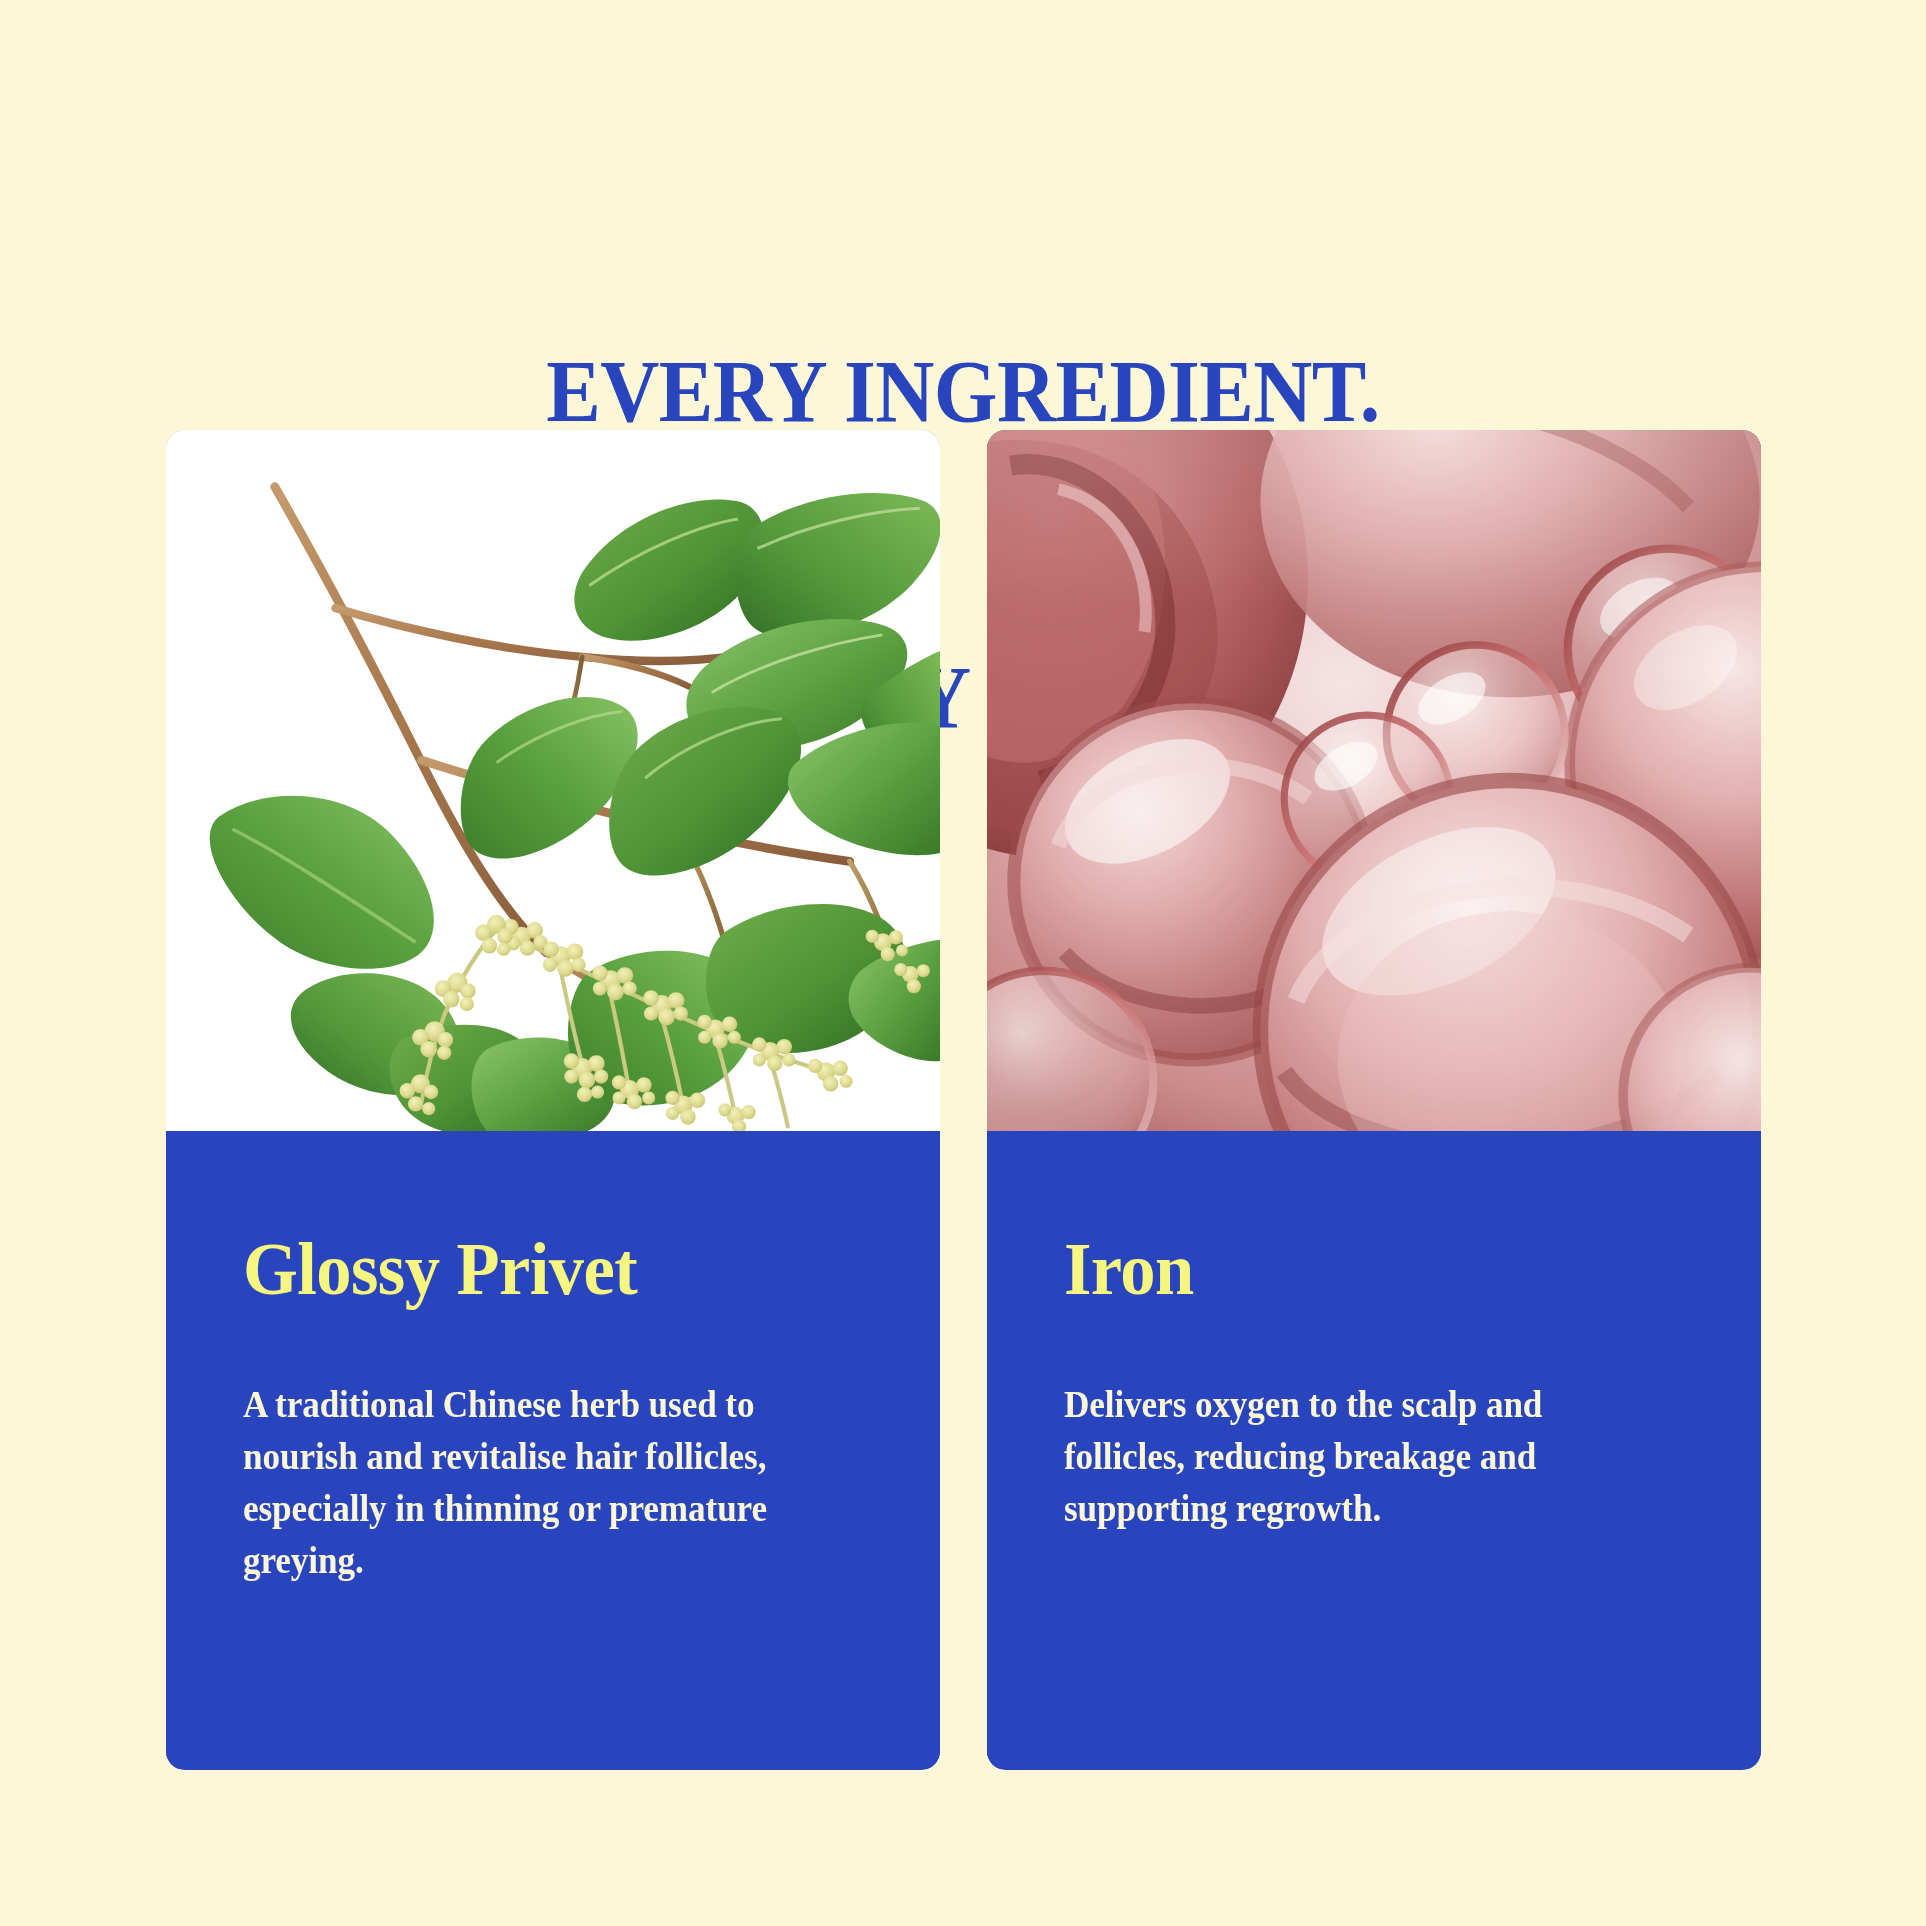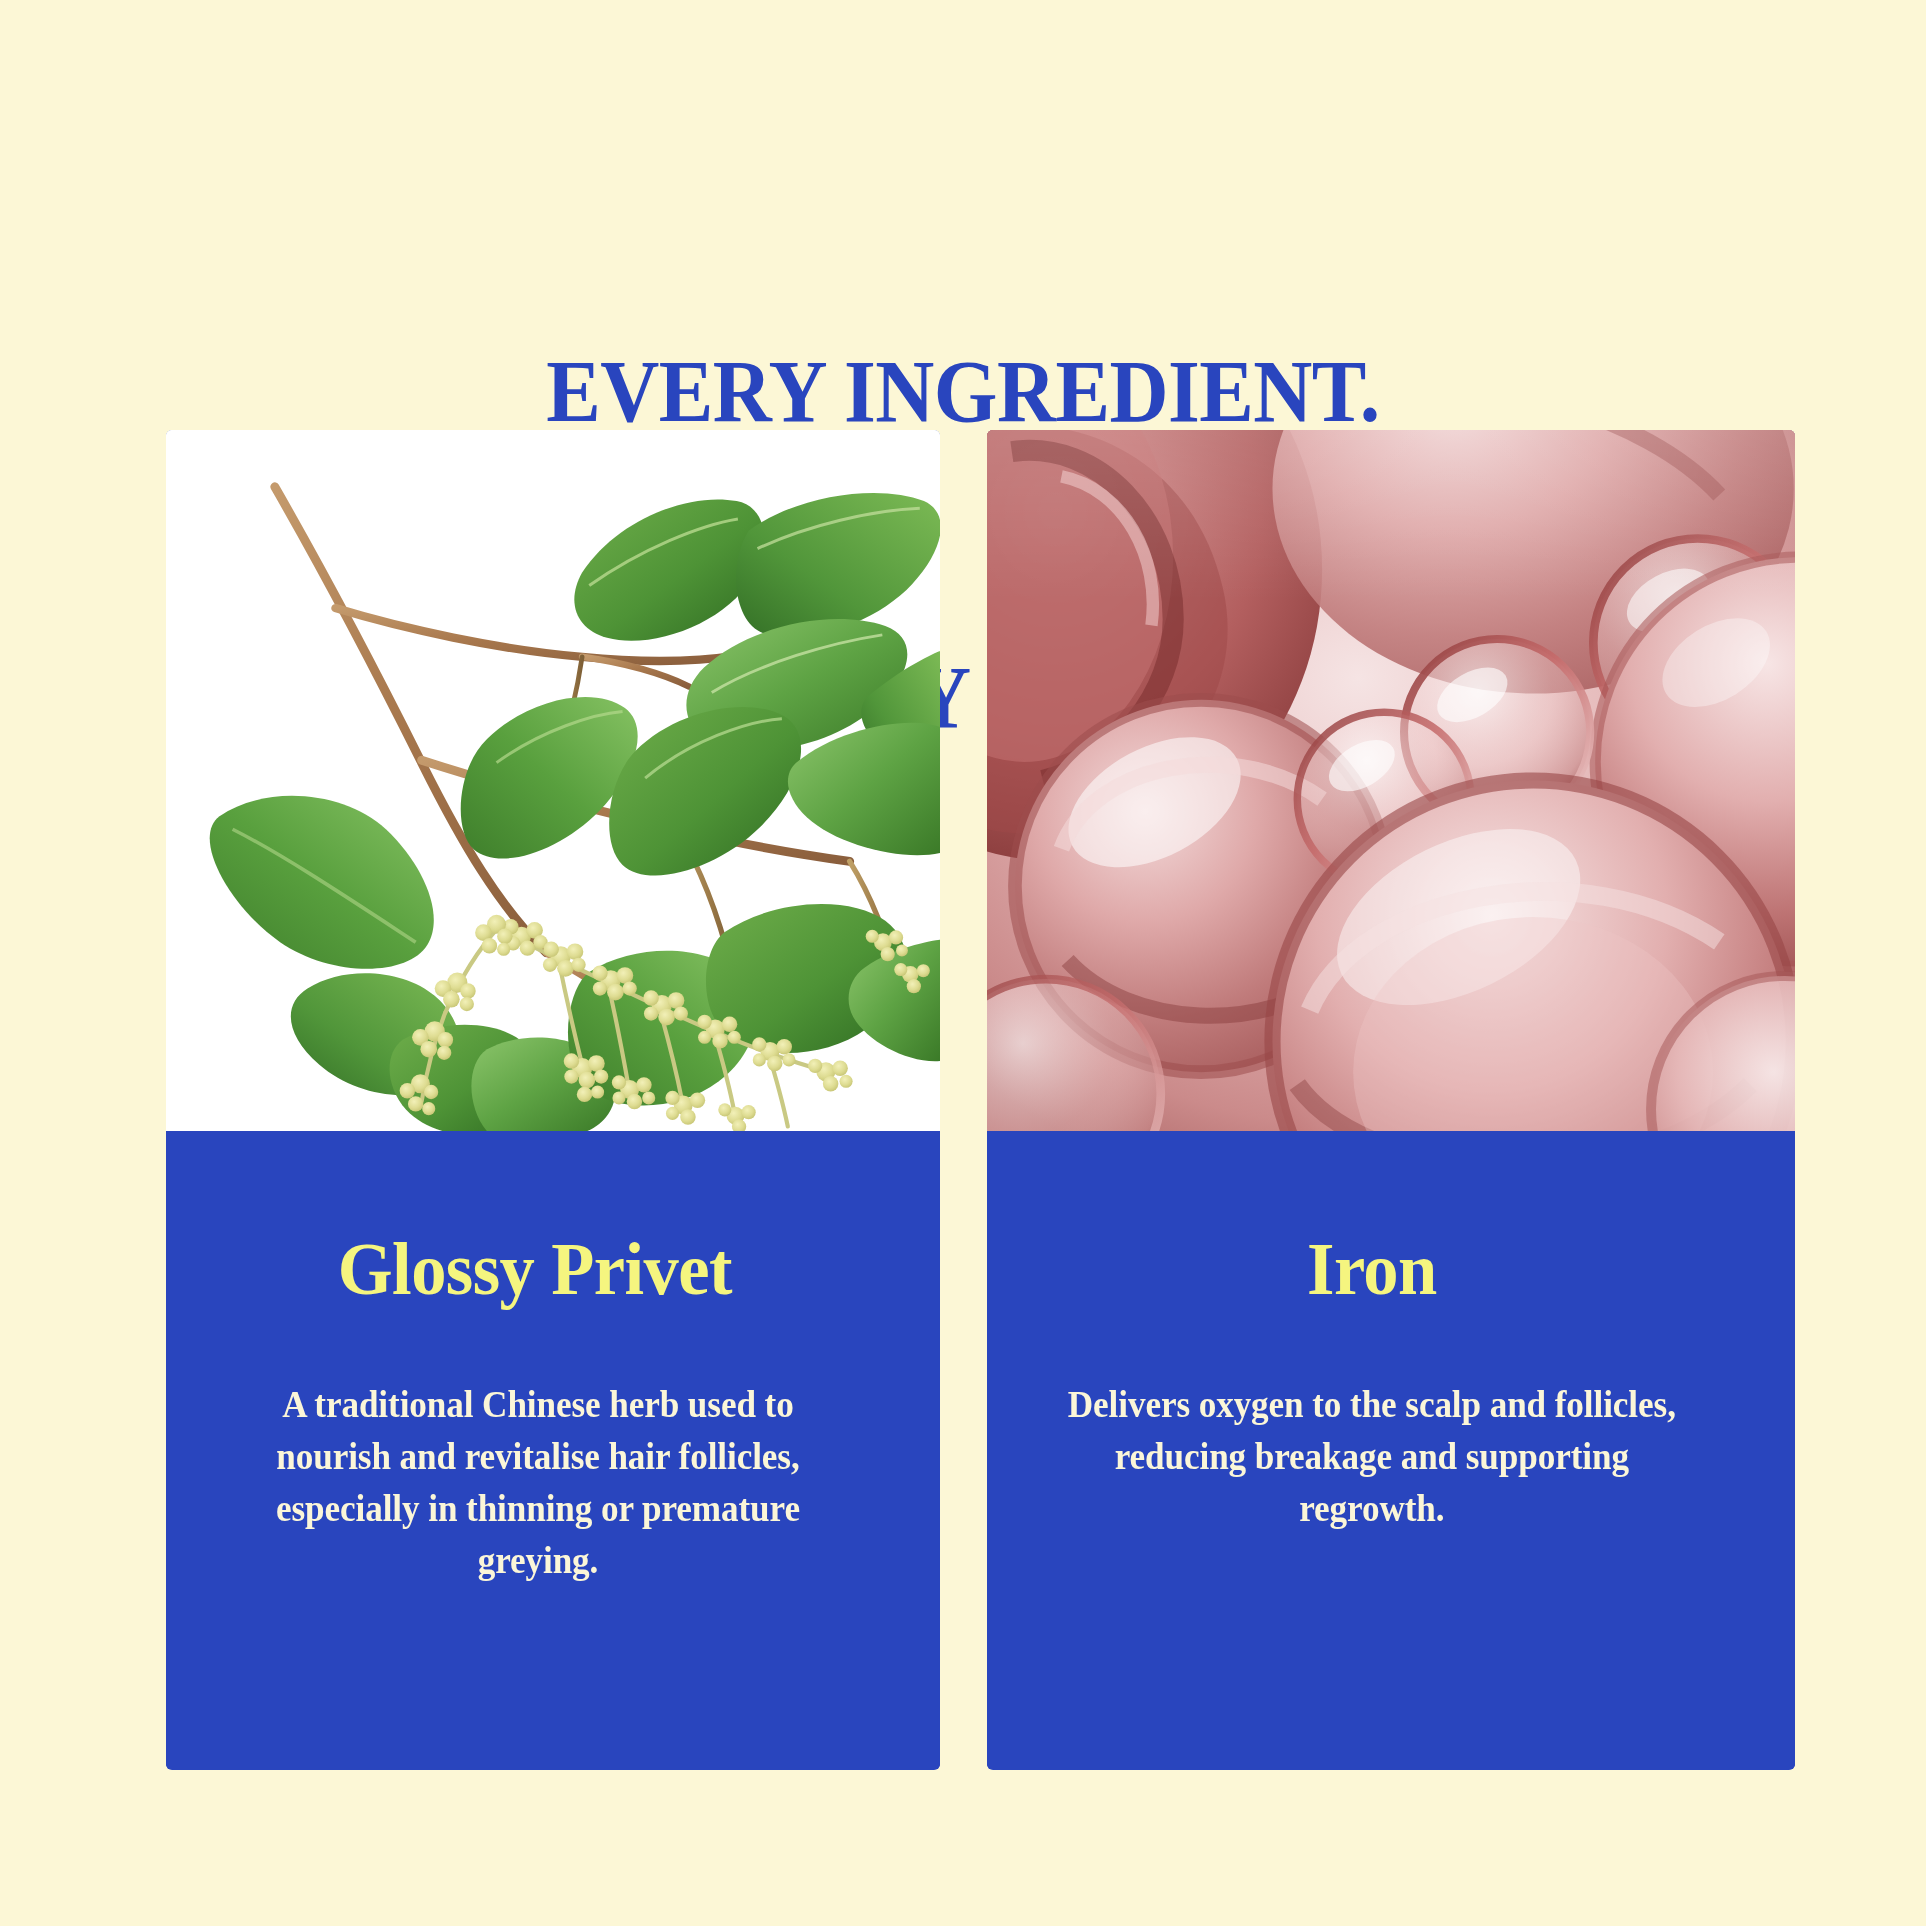--- a/index.html
+++ b/index.html
@@ -26,27 +26,26 @@
     transform-origin:center top;
     white-space:pre;
   }
   .headline .hl-line{display:block;}
 
   
   .card{
     position:absolute;
     top:430px;
     width:774px;height:1340px;
-    border-radius:6px;
+    border-radius:19px;
     overflow:hidden;
     background:#2945BE;
-    text-align:center;
   }
   .card-left{left:166px;}
-  .card-right{left:987px;padding-left:34px;}
+  .card-right{left:987px;}
 
   .card-media{
     position:absolute;left:0;top:0;
     width:100%;height:701px;
     overflow:hidden;
   }
   .card-body{
     position:absolute;left:0;top:701px;
     width:100%;height:638px;
     background:#2945BE;

